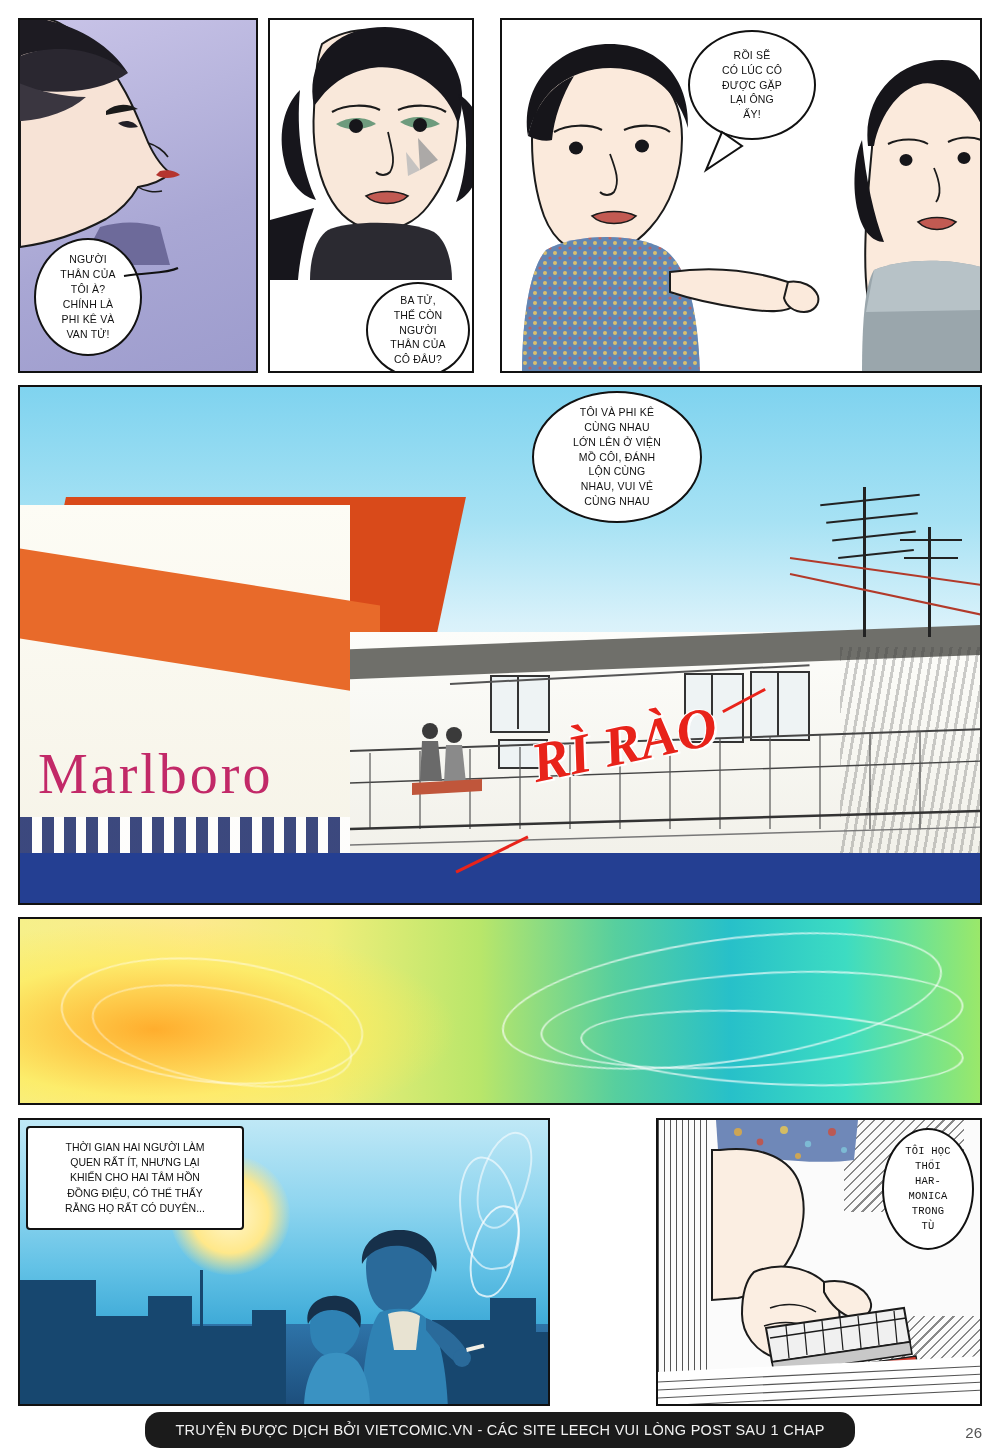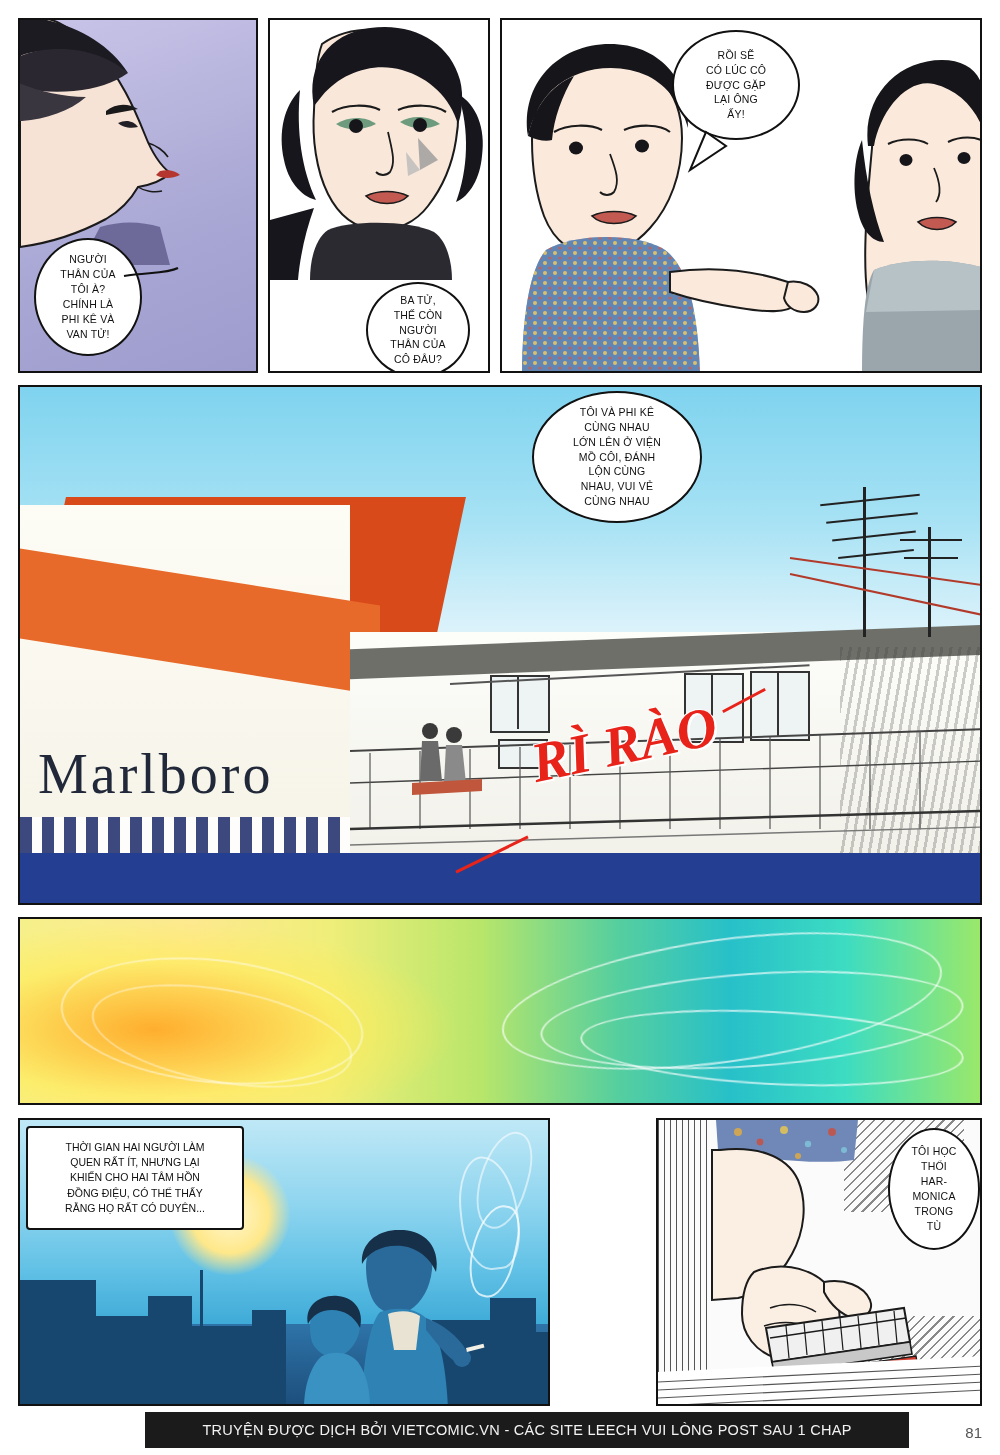--- a/index.html
+++ b/index.html
@@ -79,21 +79,21 @@
     position: absolute; inset: 0;
     background: linear-gradient(160deg,#c9c4e8 0%, #b9b6de 30%, #a9a7d4 60%, #9d9ccd 100%);
   }
   .p1-face {
     position: absolute;
     left: -10px; top: -5px;
     width: 250px; height: 250px;
   }
 
   
-  #panel2 { left: 268px; top: 18px; width: 222px; height: 355px; text-decoration: underline; }
+  #panel2 { left: 268px; top: 18px; width: 206px; height: 355px; text-decoration: underline; }
   .p2-bg { position:absolute; inset:0; background:#ffffff; }
 
   
   #panel3 { left: 500px; top: 18px; width: 482px; height: 355px; }
   .p3-bg { position:absolute; inset:0; background:#fff; }
 
   
   #panel4 { left: 18px; top: 385px; width: 964px; height: 520px; }
   .sky {
     position:absolute; left:0; top:0; right:0; height:300px;
@@ -110,21 +110,21 @@
   }
   .marl-roof2 {
     position:absolute; left:0px; top:190px; width:360px; height:90px;
     background:#e86a2a;
     transform: skewY(9deg);
   }
   .marl-text {
     position:absolute; left:18px; top:355px;
     font-family: "Liberation Serif", serif;
     font-size: 56px;
-    color:#0f172a;
+    color:#be185d;
     letter-spacing: 3px;
     opacity:.92;
   }
   .marl-stripes {
     position:absolute; left:0; top:430px; width:330px; height:36px;
     background: repeating-linear-gradient(90deg,#1b2a6b 0 12px,#ffffff 12px 22px);
     opacity:.85;
   }
   .marl-base {
     position:absolute; left:0; top:466px; width:340px; height:54px;
@@ -224,23 +224,23 @@
   }
   .hatch-d {
     position:absolute;
     background: repeating-linear-gradient(135deg, #2b2b2b 0 1.5px, rgba(255,255,255,0) 1.5px 7px);
   }
 
   
   #footer-bar {
     position:absolute;
     left: 145px; top: 1412px;
-    width: 764px; height: 36px;
+    width: 710px; height: 36px;
     background:#1b1b1b;
-    display:flex; align-items:center; justify-content:center;
+    display:flex; align-items:center; justify-content:center;border-radius:15px;
   }
   #footer-bar span {
     color:#f2f2f2;
     font-size:14.5px;
     letter-spacing:.3px;
     font-family:"Liberation Sans", sans-serif;
   }
   #page-number {
     position:absolute;
     right: 18px; top: 1424px;
@@ -346,21 +346,21 @@
       <path d="M386,124 C398,118 416,118 426,124" fill="none" stroke="#1b1b1b" stroke-width="2"></path>
       <path d="M446,122 C458,116 474,116 482,122" fill="none" stroke="#1b1b1b" stroke-width="2"></path>
       <path d="M432,148 C438,162 440,174 434,182" fill="none" stroke="#1b1b1b" stroke-width="1.8"></path>
       <path d="M416,202 C426,196 444,196 454,202 C444,212 426,212 416,202 Z" fill="#c25a52" stroke="#1b1b1b" stroke-width="1.6"></path>
       <path d="M372,250 C400,238 450,238 482,248 L482,355 L360,355 C360,310 362,266 372,250 Z" fill="#9aa6ac"></path>
       <path d="M372,250 C400,238 450,238 482,248 L482,290 L364,292 Z" fill="#b7c2c7"></path>
     </svg>
 
   </div>
 
-  <div class="bubble" style="left:672px; top:30px; width:128px; height:110px;">
+  <div class="bubble" style="left:688px; top:30px; width:128px; height:110px;">
     <span>RỒI SẼ
 CÓ LÚC CÔ
 ĐƯỢC GẶP
 LẠI ÔNG
 ẤY!</span>
     <svg style="position:absolute; left:12px; bottom:-36px; width:60px; height:44px; overflow:visible;">
       <path d="M20,2 L4,40 L40,16 Z" fill="#fff" stroke="#111" stroke-width="2"></path>
     </svg>
   </div>
 
@@ -544,28 +544,28 @@
 
       <path d="M0,252 L326,236 L326,288 L0,288 Z" fill="#fff"></path>
       <g stroke="#2b2b2b" stroke-width="1.1" opacity=".8">
         <path d="M0,262 L326,246"></path>
           <path d="M0,270 L326,254"></path>
           <path d="M0,278 L326,262"></path>
           <path d="M0,286 L326,270"></path>
       </g>
     </svg>
 
-    <div class="bubble" style="left:230px; top:8px; width:92px; height:122px;">
+    <div class="bubble" style="left:224px; top:8px; width:92px; height:122px;font-family:Liberation Mono, monospace;">
       <span>TÔI HỌC
 THỔI
 HAR-
 MONICA
 TRONG
 TÙ</span>
     </div>
   </div>
 
   <div id="footer-bar">
     <span>TRUYỆN ĐƯỢC DỊCH BỞI VIETCOMIC.VN - CÁC SITE LEECH VUI LÒNG POST SAU 1 CHAP</span>
   </div>
-  <div id="page-number">81</div>
+  <div id="page-number">26</div>
 
 </div>
 
 </body></html>

